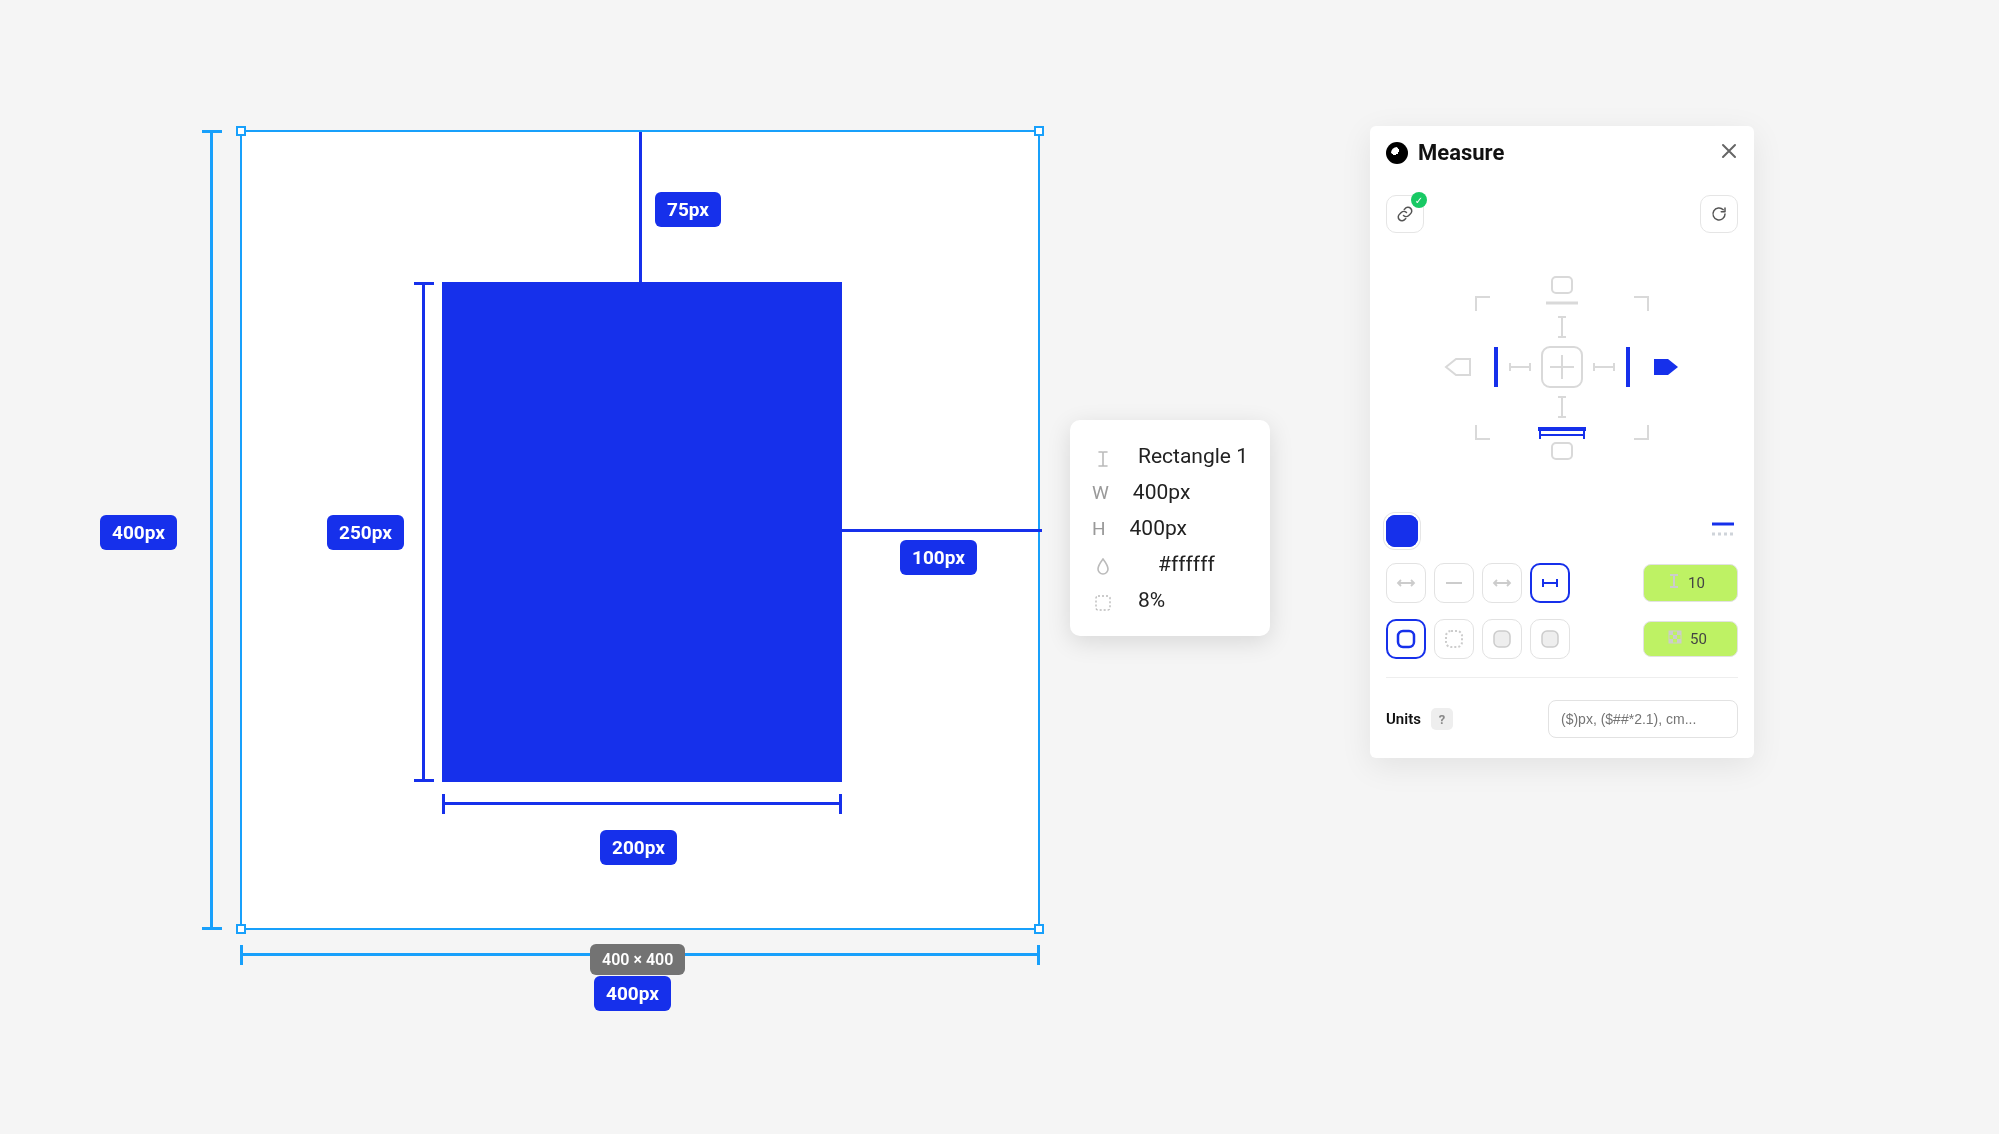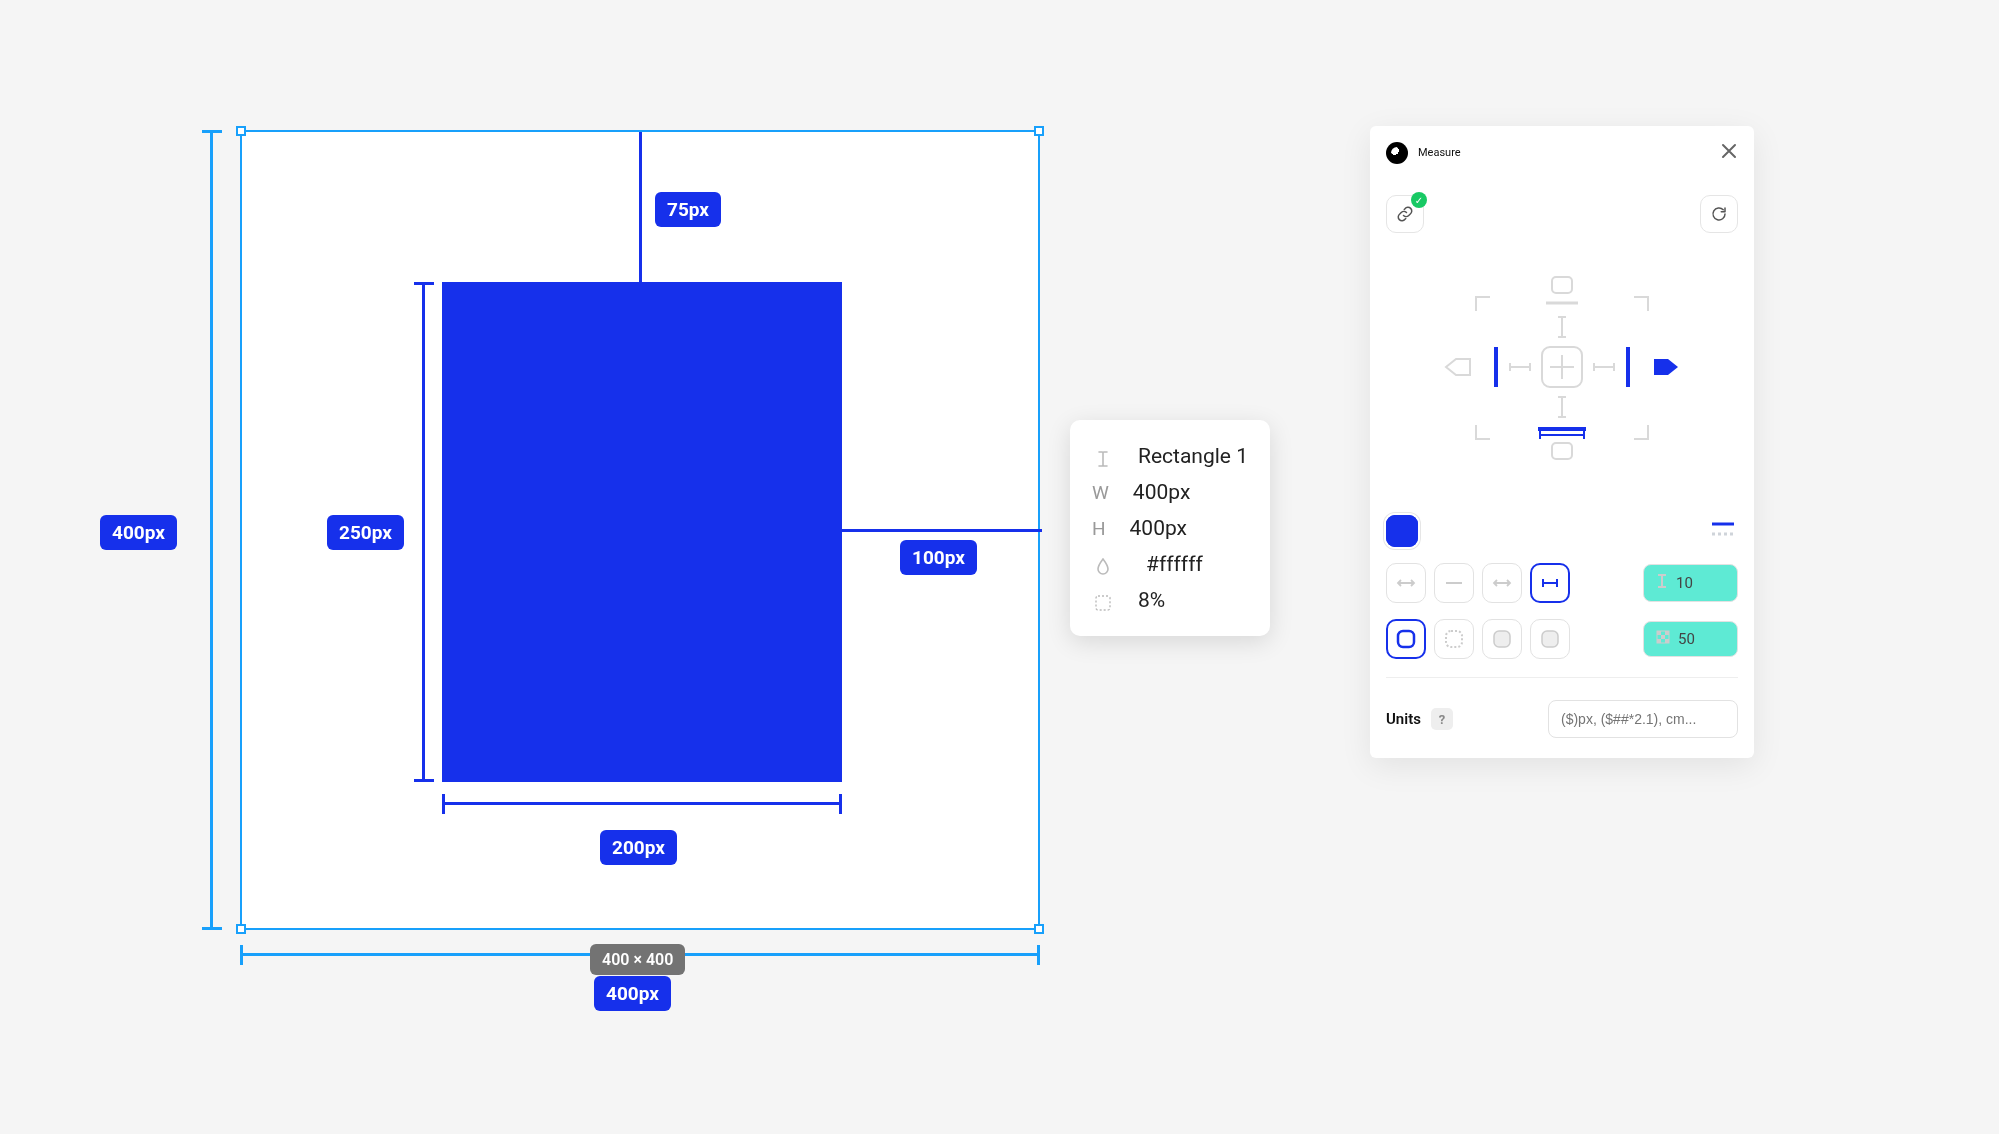--- a/index.html
+++ b/index.html
@@ -116,21 +116,21 @@
 }
 .panel-head .logo {
   width:22px; height:22px; border-radius:50%;
   background:#000; position:relative;
 }
 .panel-head .logo::after{
   content:""; position:absolute; left:5px; top:5px;
   width:12px; height:12px; border-radius:50%;
   background: radial-gradient(circle at 30% 30%, #fff 0 35%, transparent 36%);
 }
-.panel-head .title { font-weight:400; font-size:11px; color:#111; }
+.panel-head .title { font-weight:700; font-size:22px; color:#111; }
 .panel-head .close { margin-left:auto; color:#666; font-size:22px; cursor:pointer; }
 
 .tabs {
   display:flex; gap:22px;
   padding: 10px 16px;
   border-bottom:1px solid #eee;
   font-size:15px;
 }
 .tabs .tab { color:#bbb; cursor:pointer; }
 .tabs .tab.active { color:#111; font-weight:600; }
@@ -173,22 +173,22 @@
   border:1px solid #e2e2e2; display:flex; align-items:center; justify-content:center;
   cursor:pointer; color:#bbb; background:#fff;
 }
 .opt.active { border:2px solid #1630eb; color:#1630eb; }
 .opt svg { display:block; }
 .opt.big { width:40px; height:40px; }
 
 .numbox {
   display:flex; align-items:center; gap:8px;
   border:1px solid #e2e2e2; border-radius:8px;
-  padding: 8px 12px; min-width:95px;
-  color:#444; font-size:15px; background:#5eead4;
+  padding: 8px 24px; min-width:95px;
+  color:#444; font-size:15px; background:#bef264;
 }
 .numbox .ic { color:#bbb; }
 
 .sep { height:1px; background:#eee; margin: 10px 16px; }
 
 .unitsrow { display:flex; align-items:center; gap:10px; padding: 12px 16px; justify-content: space-between; }
 .unitsrow .lbl { font-weight:600; color:#111; font-size:15px; }
 .unitsrow .q {
   width:22px; height:22px; border-radius:5px;
   background:#eee; color:#888; font-size:13px; font-weight:700;
@@ -261,21 +261,21 @@
   <div class="row">
     <span class="key">H</span>
     <span class="txt">400px</span>
   </div>
   <div class="row">
     <span class="ic">
       <svg width="16" height="18" viewBox="0 0 16 18">
           <path d="M8 1c3 4 5 7 5 10a5 5 0 1 1-10 0c0-3 2-6 5-10z" fill="none" stroke="#bbb" stroke-width="1.6"></path>
         </svg>
     </span>
-    <span class="txt" style="margin-left:8px">#ffffff</span>
+    <span class="txt" style="margin-left:20px">#ffffff</span>
   </div>
   <div class="row">
     <span class="ic">
       <svg width="18" height="18" viewBox="0 0 18 18">
           <rect x="2" y="2" width="14" height="14" rx="2" fill="none" stroke="#bbb" stroke-width="1.4" stroke-dasharray="2 2"></rect>
         </svg>
     </span>
     <span class="txt">8%</span>
   </div>
 </div>

